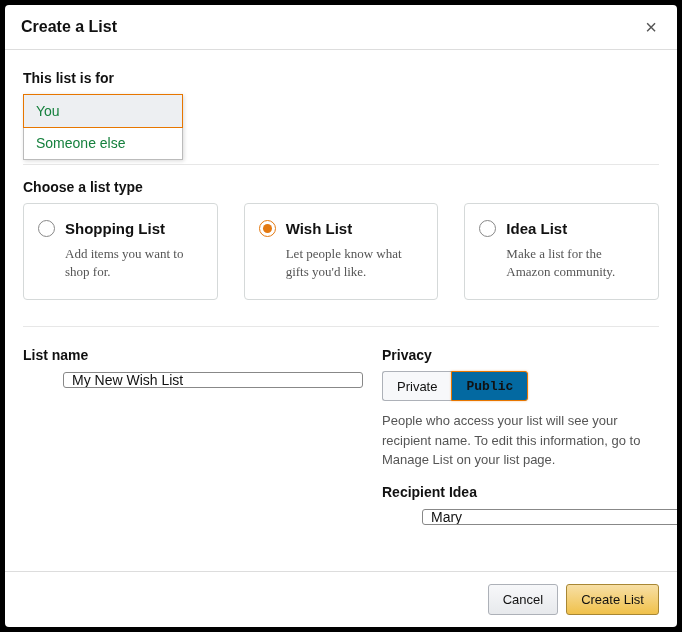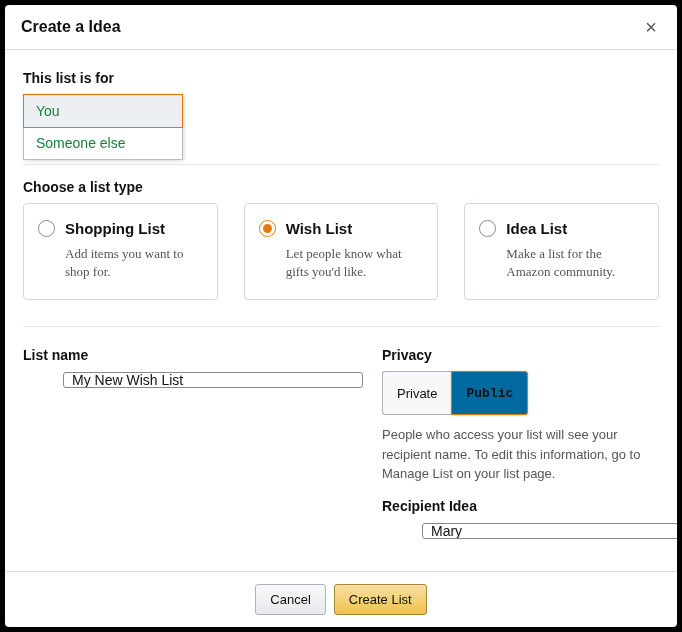--- a/index.html
+++ b/index.html
@@ -162,21 +162,21 @@
       display: flex;
       margin-bottom: 10px;
     }
     .privacy-btn {
       border: 1px solid #adb1b8;
       background: #f7f8fa;
       padding: 6px 14px;
       font-size: 13px;
       color: #111;
       cursor: pointer;
-      height: 44px;
+      height: 30px;
     }
     .privacy-btn:first-child {
       border-radius: 3px 0 0 3px;
       border-right: none;
     }
     .privacy-btn:last-child {
       border-radius: 0 3px 3px 0;
     }
     .privacy-btn.active {
       border-color: #e77600;
@@ -188,23 +188,23 @@
       font-family: Liberation Mono, monospace;
     }
     .helper-text {
       font-size: 13px;
       color: #555;
       line-height: 1.5;
       margin-bottom: 14px;
     }
     .modal-footer {
       border-top: 1px solid #ddd;
-      padding: 12px 6px;
-      display: flex;
-      justify-content: center;
+      padding: 12px 18px;
+      display: flex;
+      justify-content: flex-end;
       gap: 8px;
     }
     .btn {
       border-radius: 3px;
       padding: 7px 14px;
       font-size: 13px;
       cursor: pointer;
       border: 1px solid;
     }
     .btn-cancel {
@@ -217,21 +217,21 @@
       border-color: #a88734;
       color: #111;
     }
   </style>
 </head>
 <body>
 
 <div class="modal">
 
   <div class="modal-header">
-    <div class="modal-title">Create a Idea</div>
+    <div class="modal-title">Create a List</div>
     <div class="close-btn">×</div>
   </div>
 
   <div class="modal-body">
 
     <label class="section-label">This list is for</label>
     <div class="dropdown-wrap">
       <div class="dropdown-menu">
         <div class="dropdown-item selected">You</div>
         <div class="dropdown-item">Someone else</div>

